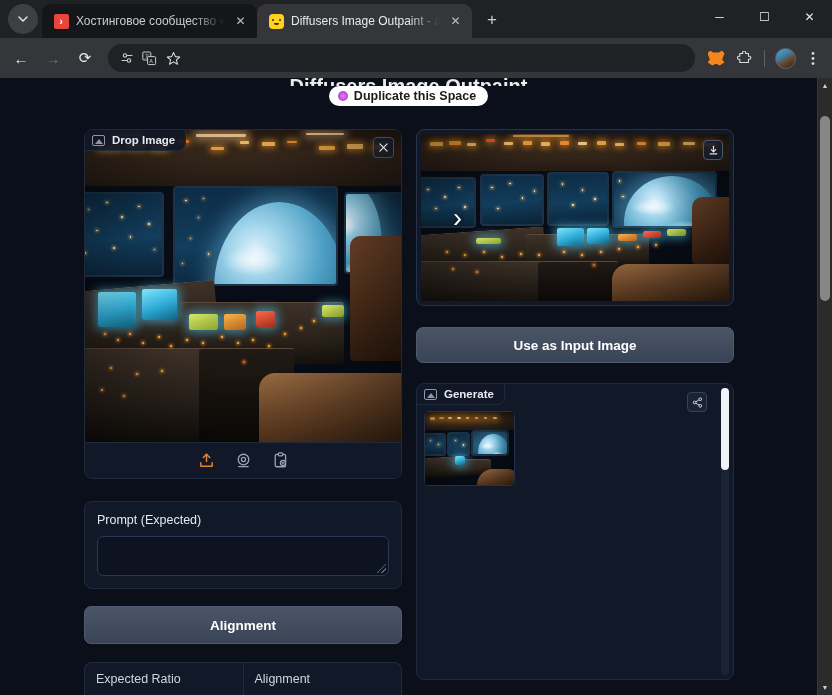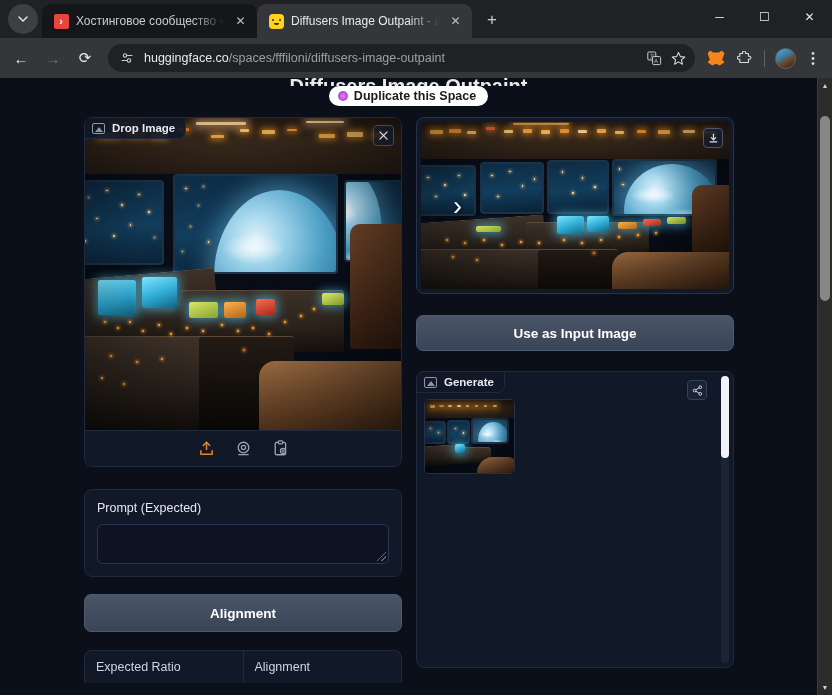--- a/index.html
+++ b/index.html
@@ -122,21 +122,21 @@
   .cut-title {
     height: 8px; overflow: hidden; text-align: center; color: #e9eaec;
     font-size: 20px; font-weight: bold; line-height: 16px; margin-top: 0;
   }
   .subtitle {
     text-align: center; color: #c2c8d4; font-size: 12.5px;
     padding: 8px 0 5px 0;
   }
   .dup-row {
     display: flex; align-items: center; justify-content: center; gap: 7px;
-    color: #c2c8d4; font-size: 12.5px; padding-bottom: 11px;
+    color: #c2c8d4; font-size: 12.5px; padding-bottom: 23px;
   }
   .dup-badge {
     background: #fff; color: #1b1b1b; border-radius: 11px;
     font-size: 12.5px; font-weight: bold; padding: 3px 12px 3px 9px;
     display: inline-flex; align-items: center; gap: 6px; cursor: pointer;
   }
   .dup-dot {
     width: 10px; height: 10px; border-radius: 50%;
     background: radial-gradient(circle at 50% 50%, #ff7ad9 0%, #b14fe0 60%, #7b3fd6 100%);
     flex: 0 0 10px;
@@ -384,21 +384,20 @@
 
     <div class="omnibox">
       <span class="omni-icon">
         <svg width="14" height="14" viewBox="0 0 14 14">
           <circle cx="5" cy="4.5" r="1.7" stroke="#c9ccd1" stroke-width="1.1" fill="none"></circle>
           <line x1="7.5" y1="4.5" x2="12" y2="4.5" stroke="#c9ccd1" stroke-width="1.1" stroke-linecap="round"></line>
           <circle cx="9" cy="9.5" r="1.7" stroke="#c9ccd1" stroke-width="1.1" fill="none"></circle>
           <line x1="2" y1="9.5" x2="6.5" y2="9.5" stroke="#c9ccd1" stroke-width="1.1" stroke-linecap="round"></line>
         </svg>
       </span>
-      <span class="omni-url"><b>huggingface.co</b><span>/spaces/fffiloni/diffusers-image-outpaint</span></span>
       <span class="omni-right">
         <span class="omni-icon">
           <svg width="15" height="15" viewBox="0 0 15 15">
             <rect x="0.8" y="1" width="8" height="8" rx="1" stroke="#c9ccd1" stroke-width="1" fill="none"></rect>
             <text x="2.4" y="7.3" font-size="5.5" fill="#c9ccd1" font-family="sans-serif">文</text>
             <rect x="5.6" y="5.6" width="8" height="8" rx="1" stroke="#c9ccd1" stroke-width="1" fill="#202124"></rect>
             <text x="7.2" y="12" font-size="5.5" fill="#c9ccd1" font-family="sans-serif">A</text>
           </svg>
         </span>
         <span class="omni-icon">

